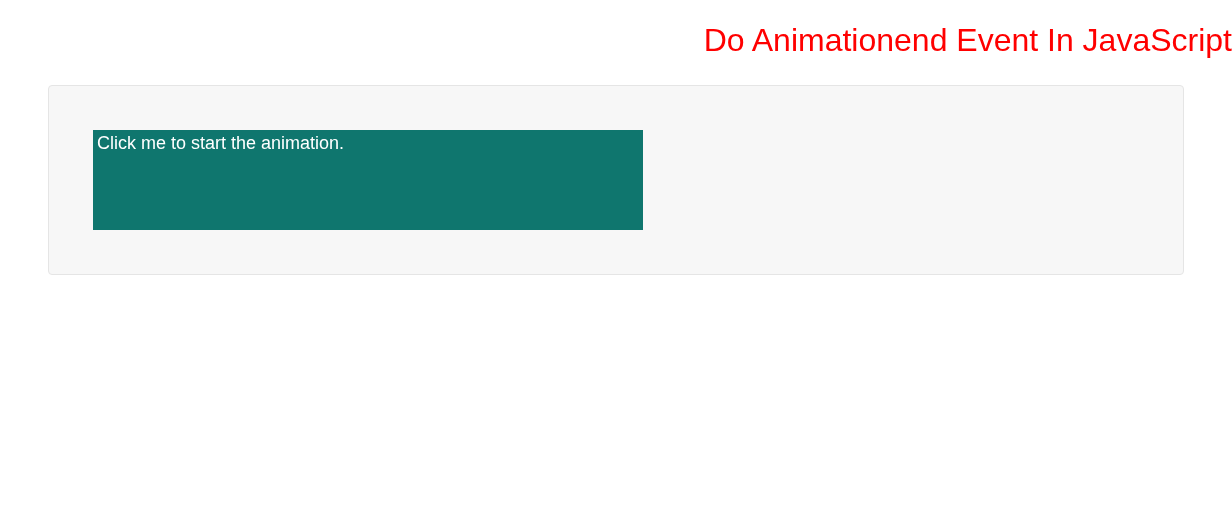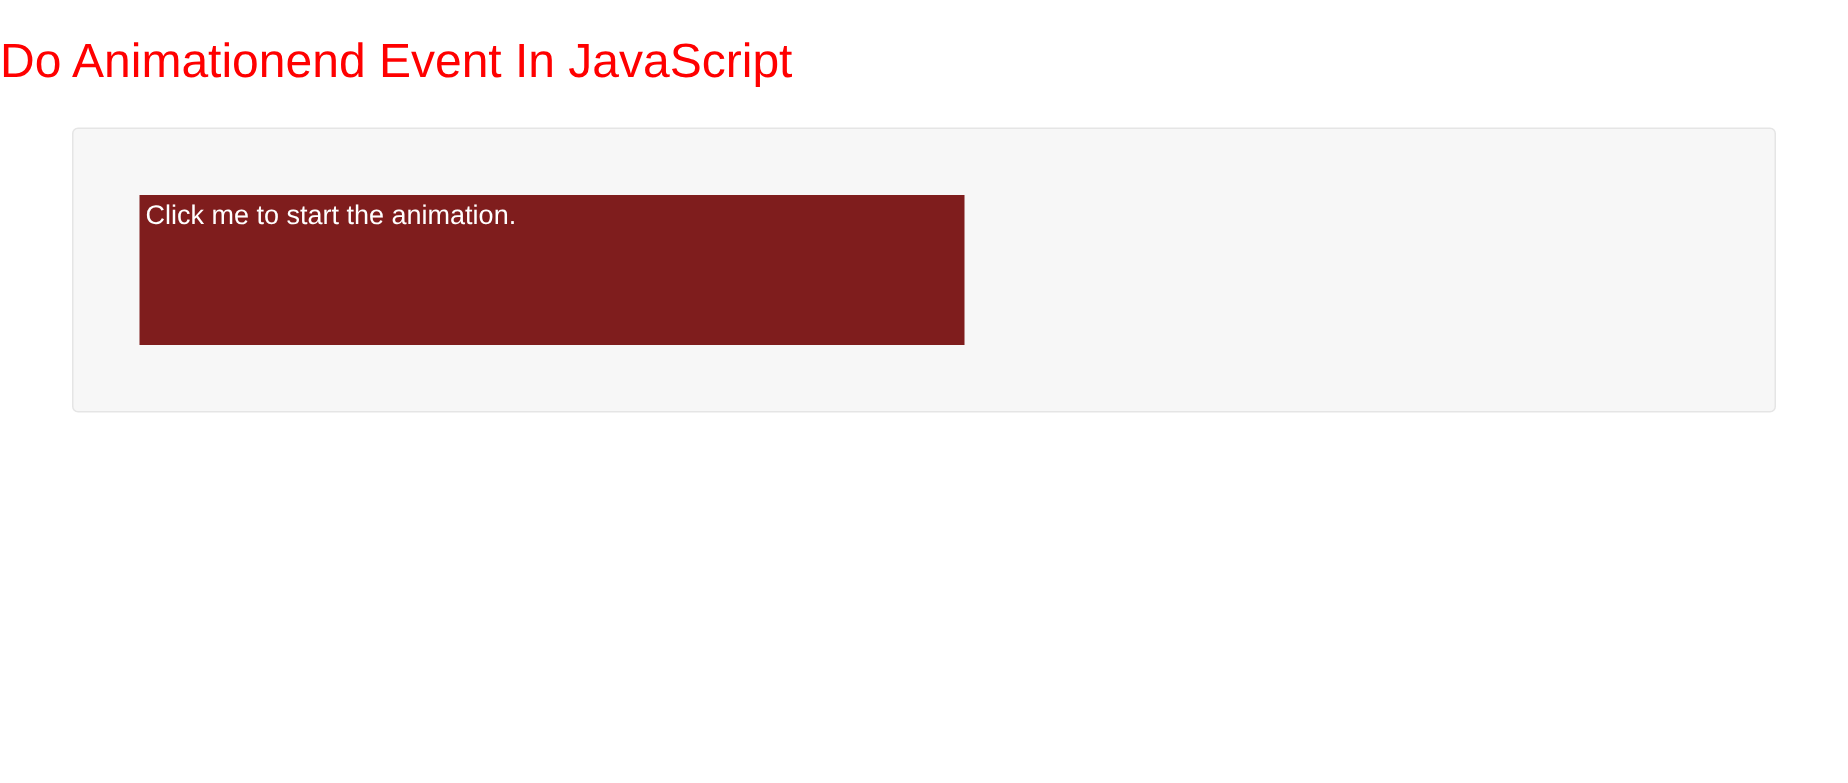--- a/index.html
+++ b/index.html
@@ -10,34 +10,34 @@
     body {
       font-family: Arial, Helvetica, sans-serif;
       background: #ffffff;
       width: 1232px;
       height: 522px;
     }
     .page-title {
       color: #ff0000;
       font-size: 32px;
       font-weight: normal;
-      text-align: left;
+      text-align: right;
       padding-top: 22px;
       padding-bottom: 26px;
     }
     .demo-container {
       margin: 0 48px;
       background: #f7f7f7;
       border: 1px solid #e5e5e5;
       border-radius: 4px;
       padding: 44px;
       height: 190px;
     }
     .animation-box {
-      background: #7f1d1d;
+      background: #0f766e;
       color: #ffffff;
       width: 550px;
       height: 100px;
       font-size: 18px;
       padding: 3px 4px;
       cursor: pointer;
     }
   </style>
 </head>
 <body>

